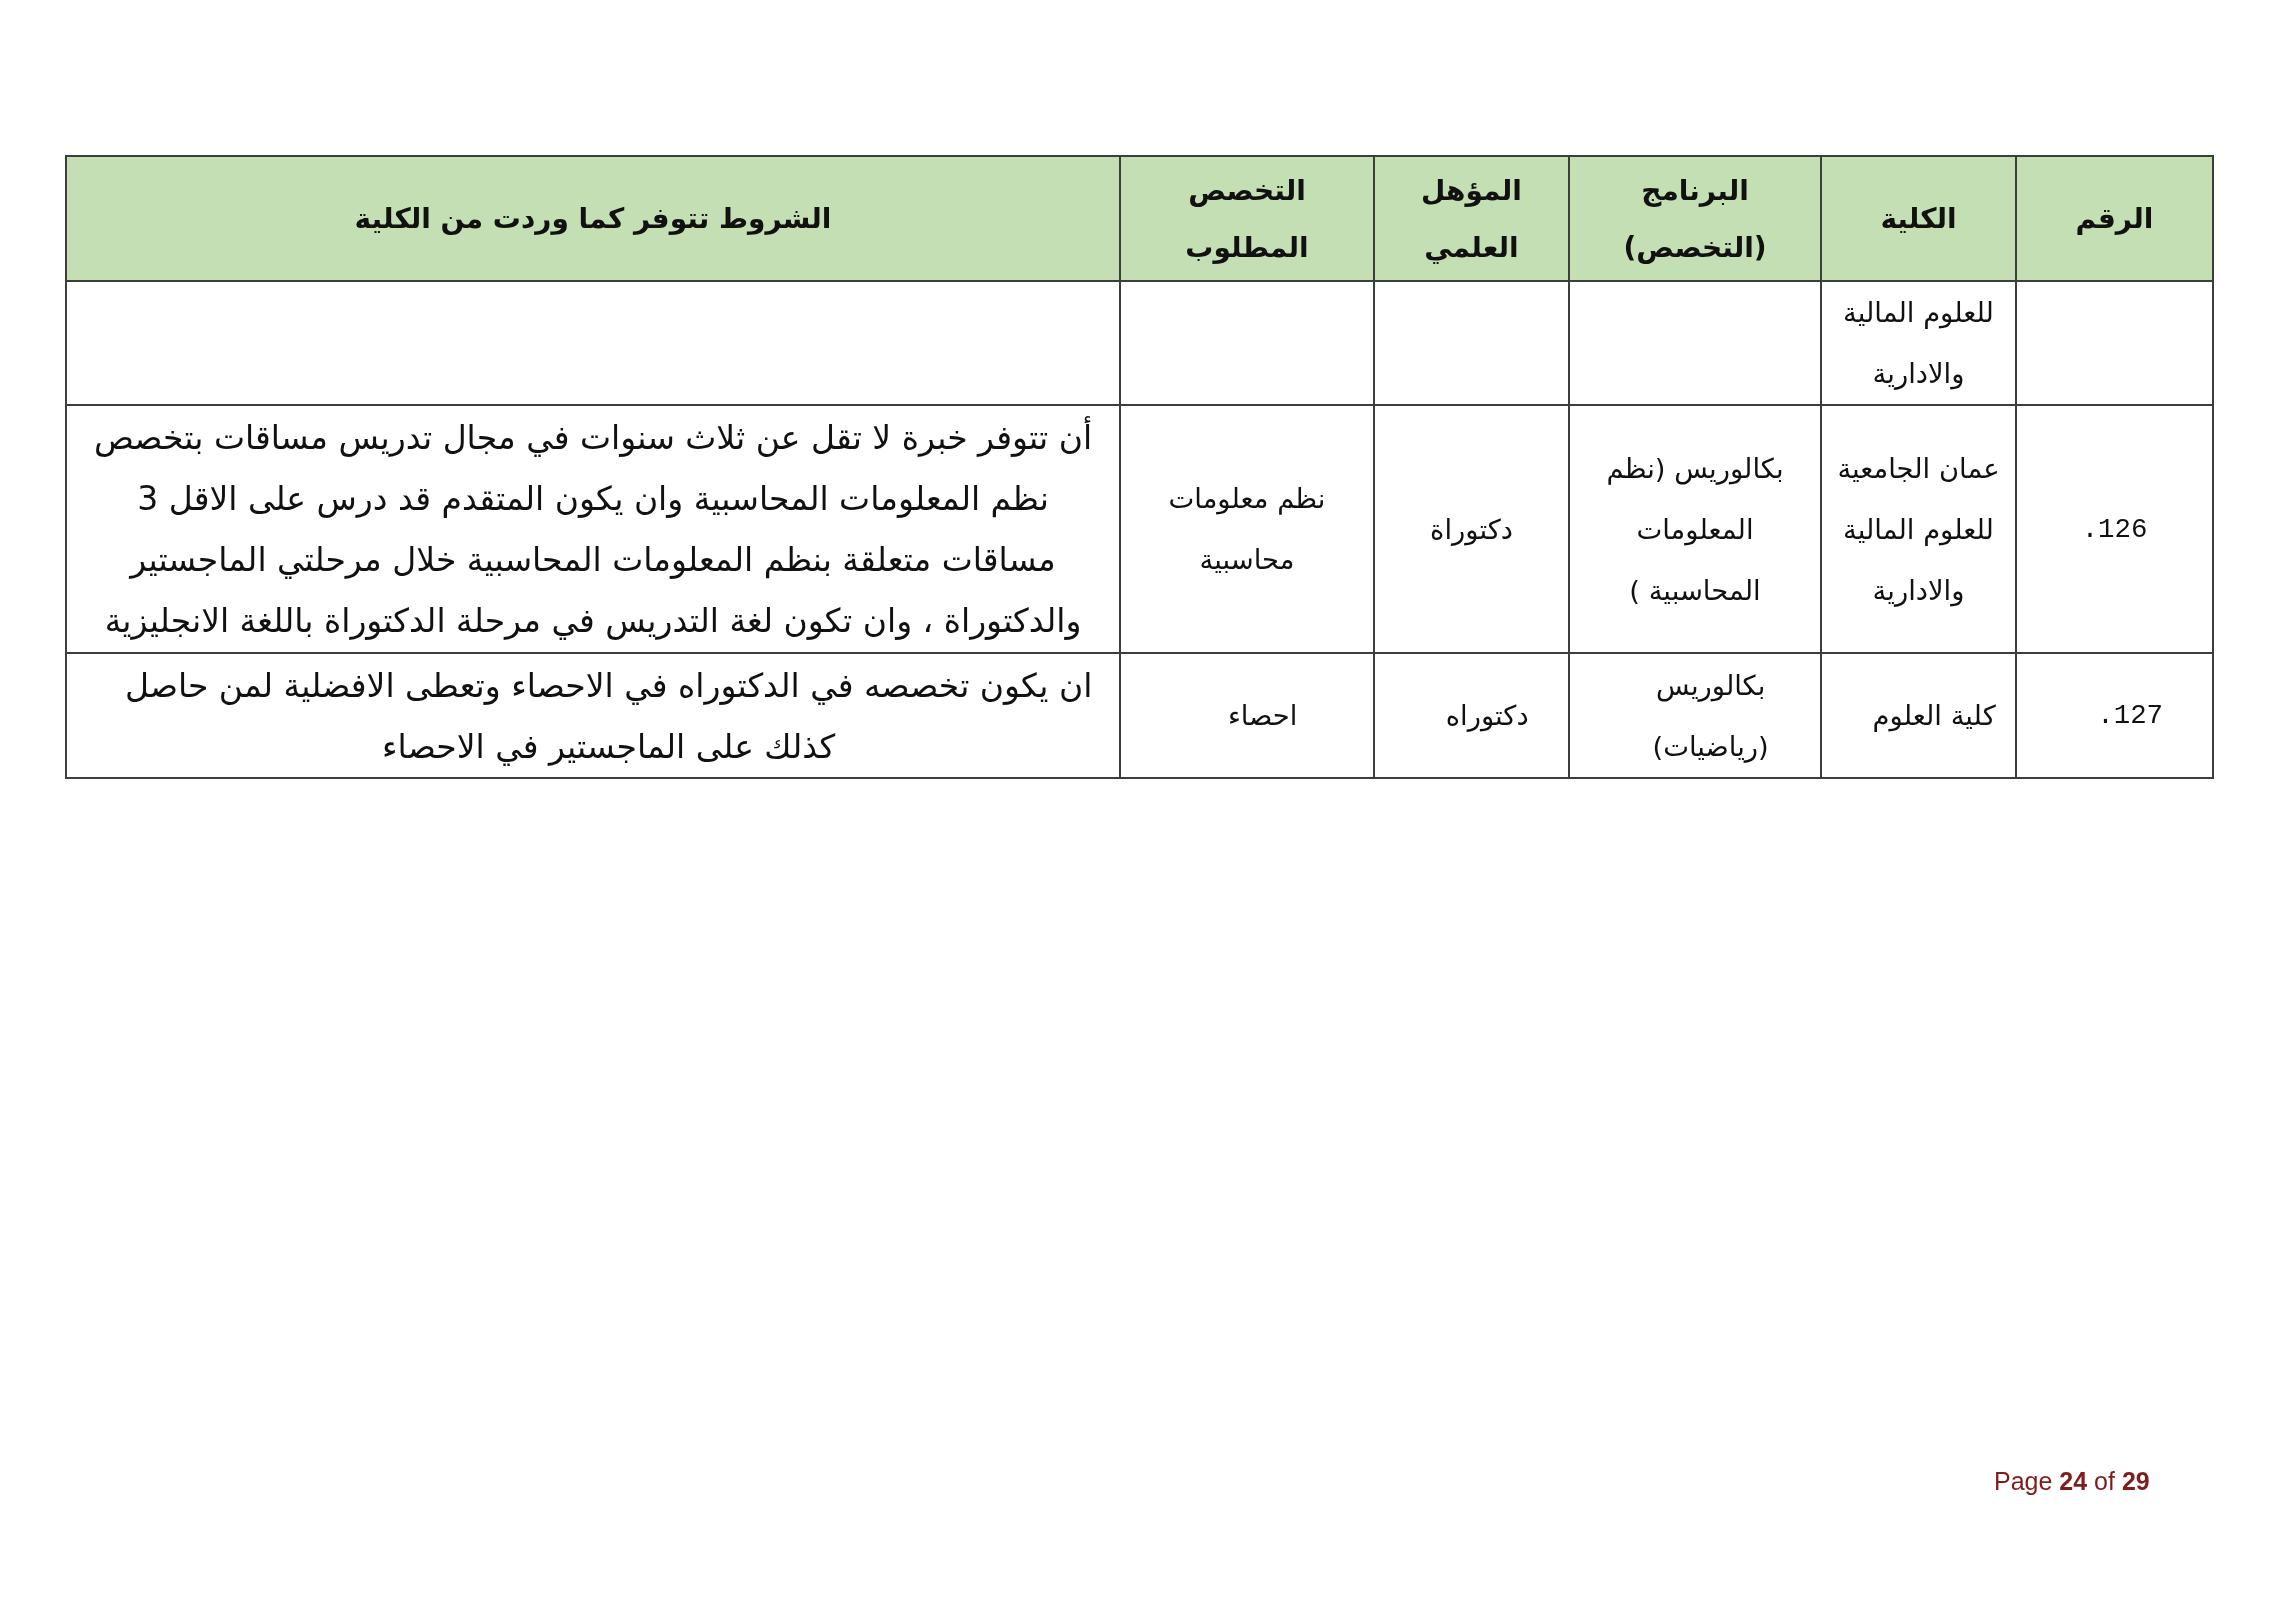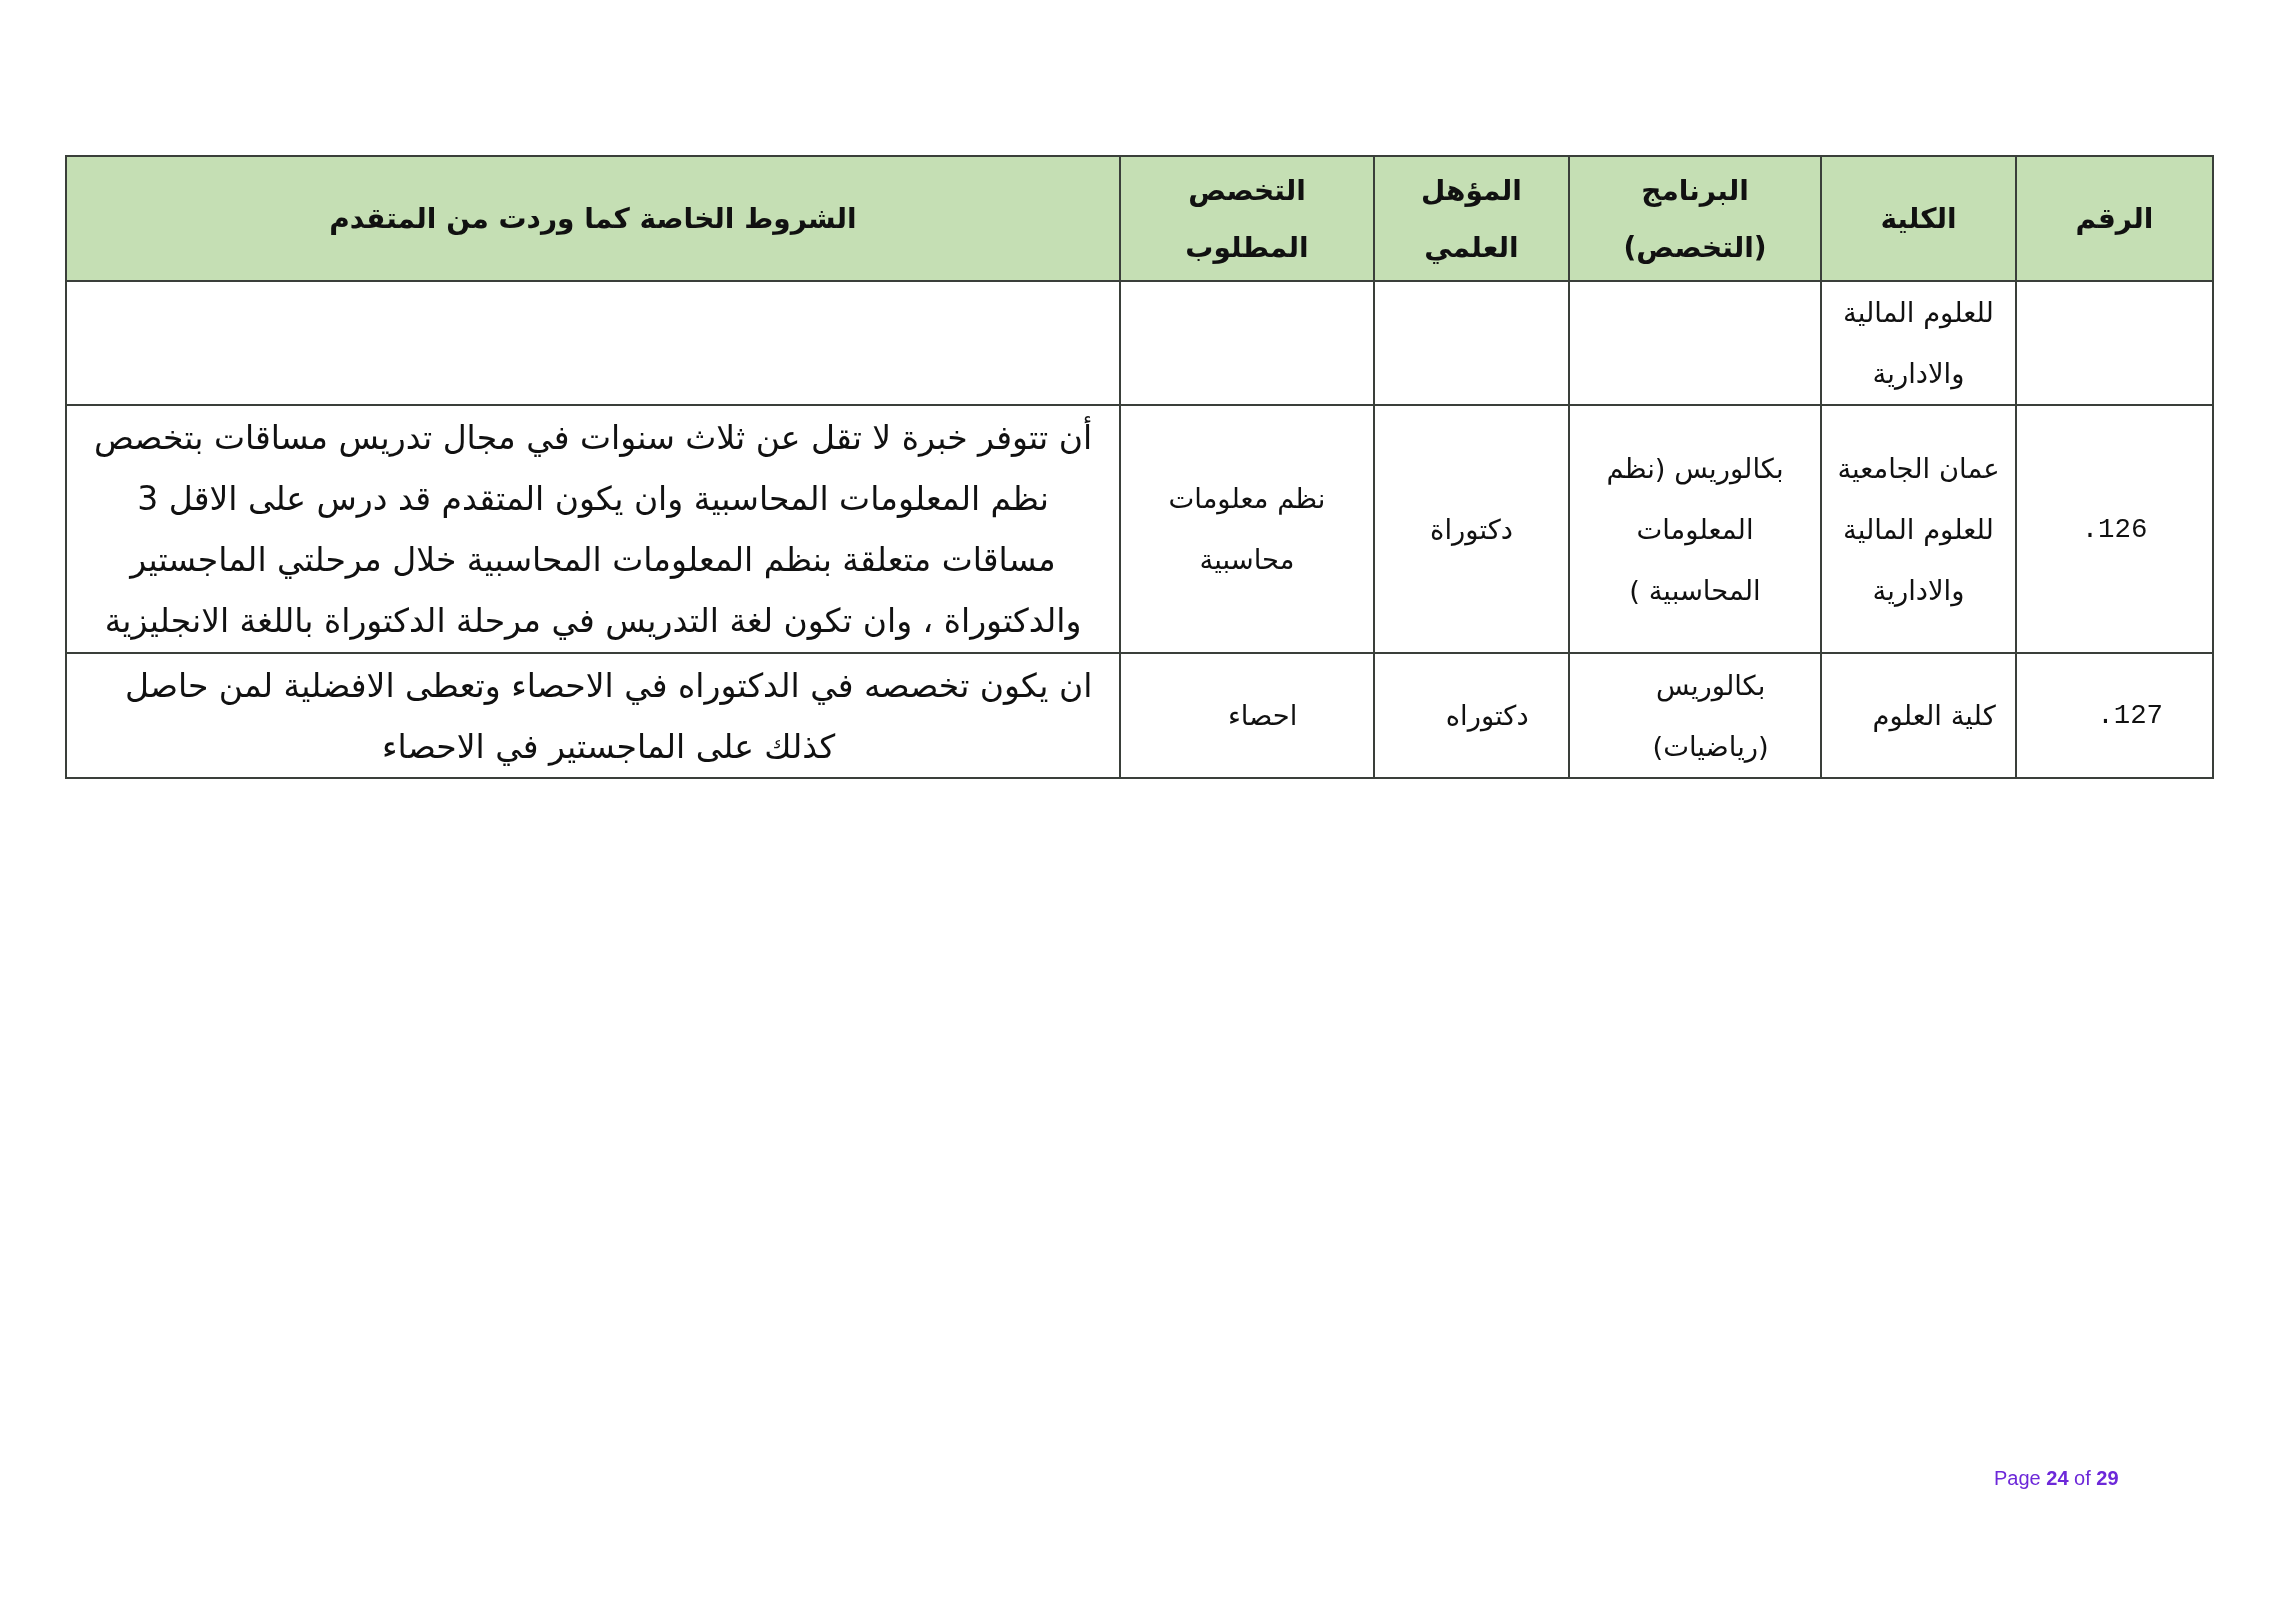--- a/index.html
+++ b/index.html
@@ -11,21 +11,21 @@
          padding:0 13.7px; line-height:61px; }
   .tbl th { background:#c5dfb4; font-weight:bold; font-size:28px; height:123px;
             line-height:57px; }
   .tbl td { font-size:27.4px; }
   .tbl td.cond { font-size:33px; line-height:61px; }
   .r1 td { height:121px; }
   .r2 td { height:246px; }
   .r3 td { height:123px;padding-left:45px; }
   .num { direction:ltr; font-family:Liberation Mono, monospace; }
   .footer { position:absolute; left:1994px; top:1467px; font-family:"Liberation Sans", sans-serif;
-            font-size:20px; color:#6d28d9; direction:ltr; }
+            font-size:25px; color:#7f1d1d; direction:ltr; }
   .footer b { font-weight:bold; }
 </style>
 </head>
 <body>
 
 <table class="tbl">
   <colgroup>
     <col style="width:197px">
     <col style="width:195px">
     <col style="width:252px">
@@ -33,21 +33,21 @@
     <col style="width:254px">
     <col style="width:1054px">
   </colgroup>
   <thead>
     <tr>
       <th>الرقم</th>
       <th>الكلية</th>
       <th>البرنامج (التخصص)</th>
       <th>المؤهل العلمي</th>
       <th>التخصص المطلوب</th>
-      <th>الشروط الخاصة كما وردت من المتقدم</th>
+      <th>الشروط تتوفر كما وردت من الكلية</th>
     </tr>
   </thead>
   <tbody>
     <tr class="r1">
       <td class="num"></td>
       <td>للعلوم المالية والادارية</td>
       <td></td>
       <td></td>
       <td></td>
       <td class="cond"></td>

